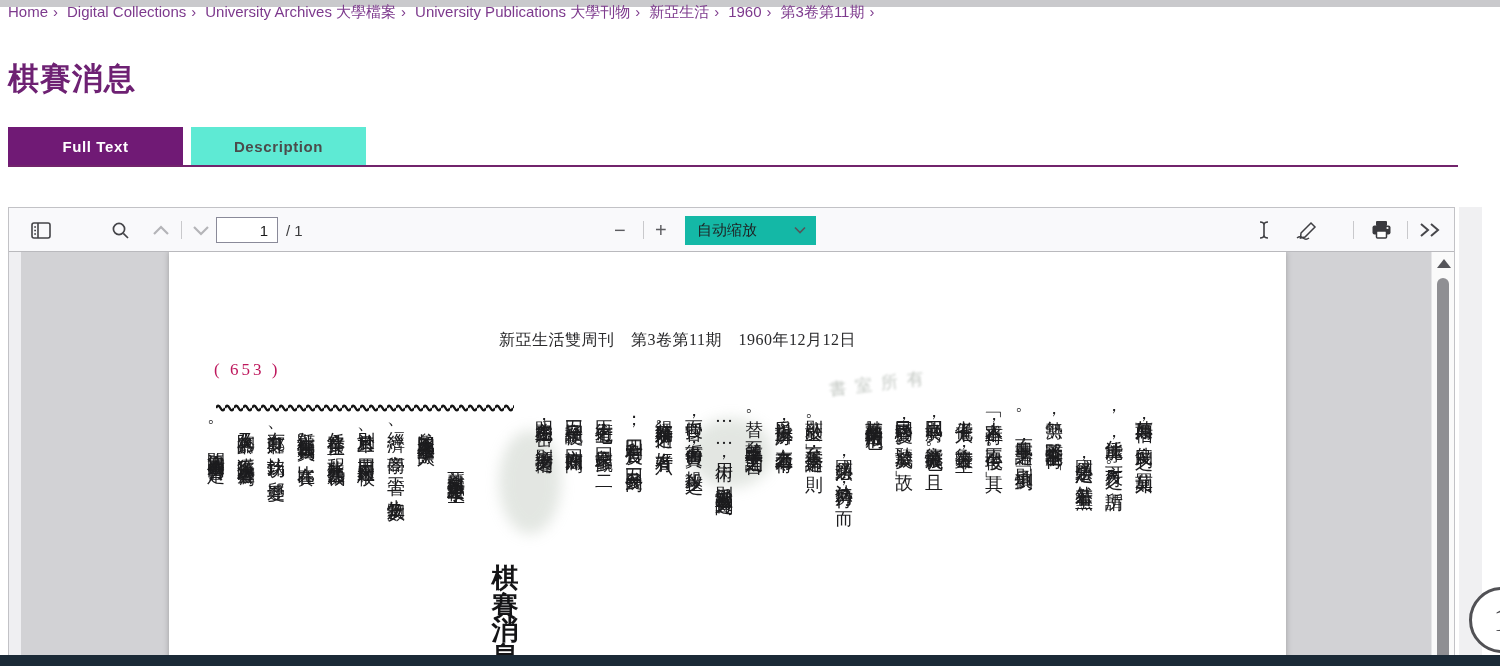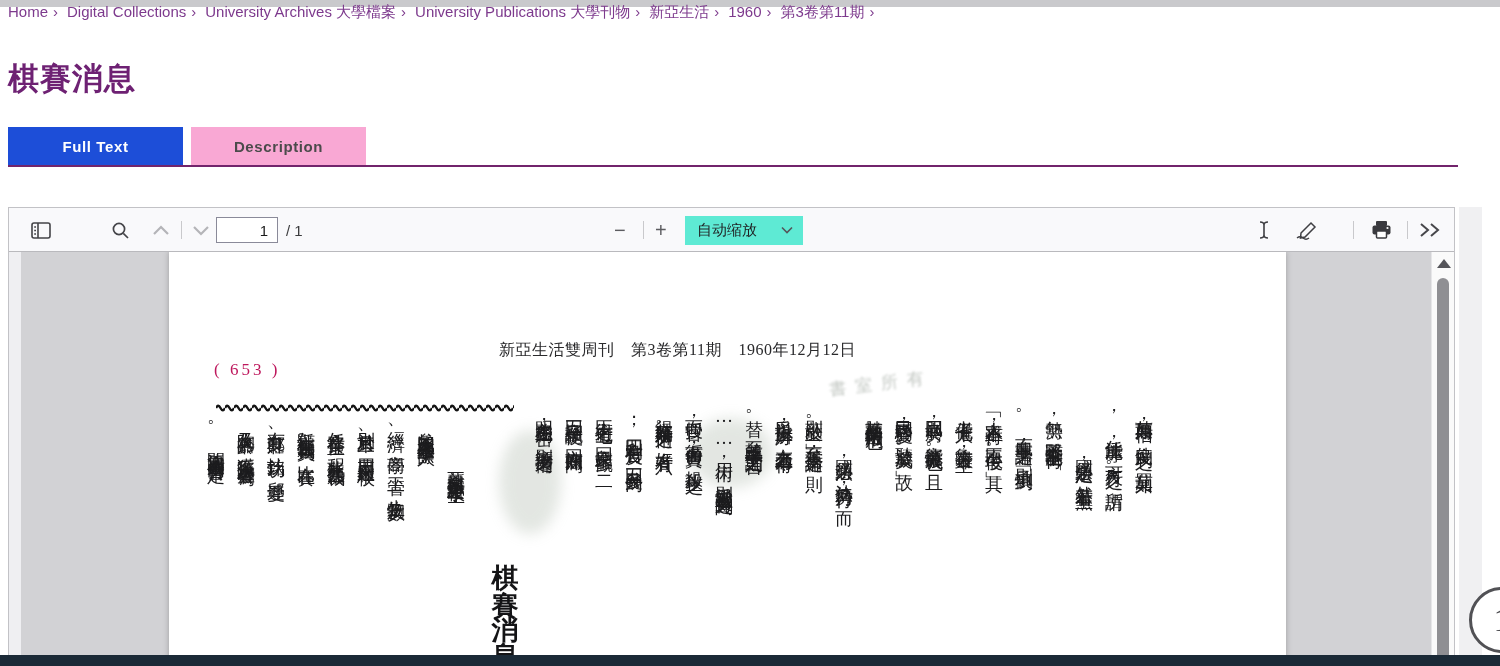--- a/index.html
+++ b/index.html
@@ -17,53 +17,53 @@
   .breadcrumb .sep { margin:0 9px 0 5px; color:#7d3a8d; }
 
   
   .page-title { position:absolute; left:8px; top:58px; font-size:31px; font-weight:bold; color:#6e2173;
     font-family:"Liberation Sans", sans-serif; letter-spacing:1px; }
 
   
   .tabs { position:absolute; left:8px; top:127px; display:flex; gap:8px; }
   .tab { width:175px; height:38px; display:flex; align-items:center; justify-content:center;
     font-size:15px; letter-spacing:.6px; cursor:pointer; }
-  .tab.active { background:#1d4ed8; color:#ffffff; font-weight:bold; }
-  .tab.inactive { background:#f9a8d4; color:#4b4b4b; font-weight:bold; }
+  .tab.active { background:#701a75; color:#ffffff; font-weight:bold; }
+  .tab.inactive { background:#5eead4; color:#4b4b4b; font-weight:bold; }
   .tab-underline { position:absolute; left:8px; top:165px; width:1450px; height:2px; background:#72246c; }
 
   
   .viewer { position:absolute; left:8px; top:207px; width:1447px; height:459px;
     border:1px solid #c2c2c6; background:#d2d2d5; }
   .toolbar { position:relative; width:100%; height:44px; background:#f9f9fb; border-bottom:1px solid #b9b9bd; }
   .tb-item { position:absolute; top:0; height:44px; display:flex; align-items:center; }
   .tb-btn { cursor:pointer; background:none; border:none; display:flex; align-items:center; }
   .tb-divider { width:1px; height:18px; background:#c9c9cc; }
   .page-input { width:62px; height:26px; border:1px solid #8a8a99; background:#fff; text-align:right;
     padding-right:9px; font-size:15px; color:#1a1a1a; }
   .page-count { font-size:15px; color:#3c3c3e; margin-left:8px; }
-  .zoom-select { width:118px; height:29px; background:#5eead4; border:none; display:flex; align-items:center;
+  .zoom-select { width:131px; height:29px; background:#14b8a6; border:none; display:flex; align-items:center;
     justify-content:space-between; padding:0 10px 0 12px; font-size:15px; color:#1f1f21; cursor:pointer; }
   .plusminus { font-size:20px; color:#5c5c60; font-weight:normal; }
 
   
   .canvas { position:relative; width:100%; height:414px; background:#d2d2d5; overflow:hidden; }
   .canvas-left-strip { position:absolute; left:0; top:0; width:12px; height:100%; background:#efeff2; }
   .pdf-page { position:absolute; left:160px; top:0; width:1117px; height:600px; background:#ffffff;
     box-shadow:0 0 6px rgba(0,0,0,.25);
     font-family:"Liberation Serif","DejaVu Serif",serif; color:#1c1c1e; }
 
   
   .vscrollbar { position:absolute; right:0; top:0; width:23px; height:100%; background:#fafafa; border-left:1px solid #e6e6e8; }
   .scroll-arrow-up { position:absolute; left:5px; top:7px; width:0; height:0;
     border-left:7px solid transparent; border-right:7px solid transparent; border-bottom:9px solid #55555a; cursor:pointer; }
   .scroll-thumb { position:absolute; left:5px; top:26px; width:12px; height:388px; background:#8f8f93; border-radius:6px; cursor:pointer; }
 
   
-  .masthead { position:absolute; left:330px; top:88px; font-size:16px; letter-spacing:.5px; color:#2a2a2c; }
+  .masthead { position:absolute; left:330px; top:78px; font-size:16px; letter-spacing:.5px; color:#2a2a2c; }
   .folio { position:absolute; left:45px; top:108px; font-size:17px; letter-spacing:3px; color:#be185d; }
   .wavy { position:absolute; left:47px; top:151px; }
 
   .vblock { position:absolute; writing-mode:vertical-rl; text-orientation:upright;
     font-size:18px; line-height:30px; letter-spacing:1.5px; height:330px; color:#1c1c1e; }
   .vblock .vcol { white-space:nowrap; }
   #intro-block { left:360px; top:154px; width:630px; }
   #news-block  { left:32px;  top:166px; width:270px; }
   .article-title { position:absolute; left:318px; top:290px; writing-mode:vertical-rl; text-orientation:upright;
     font-size:27px; font-weight:bold; letter-spacing:26px; color:#141416; height:330px; }

